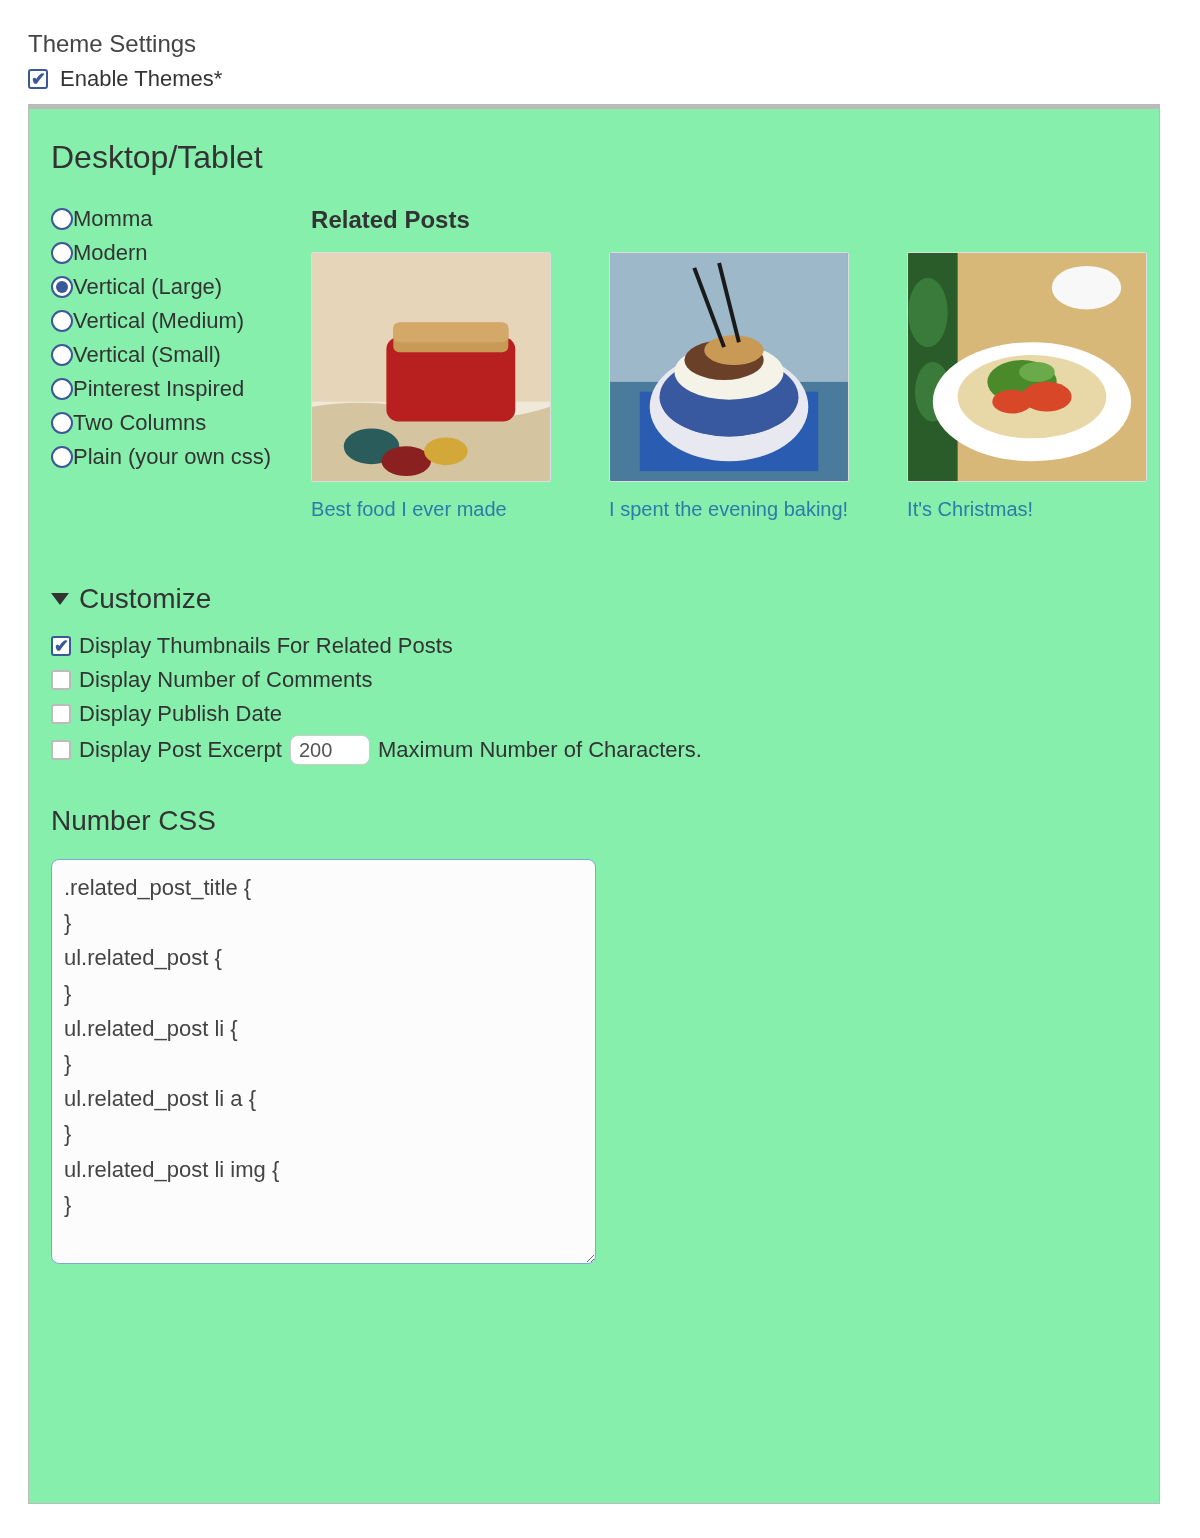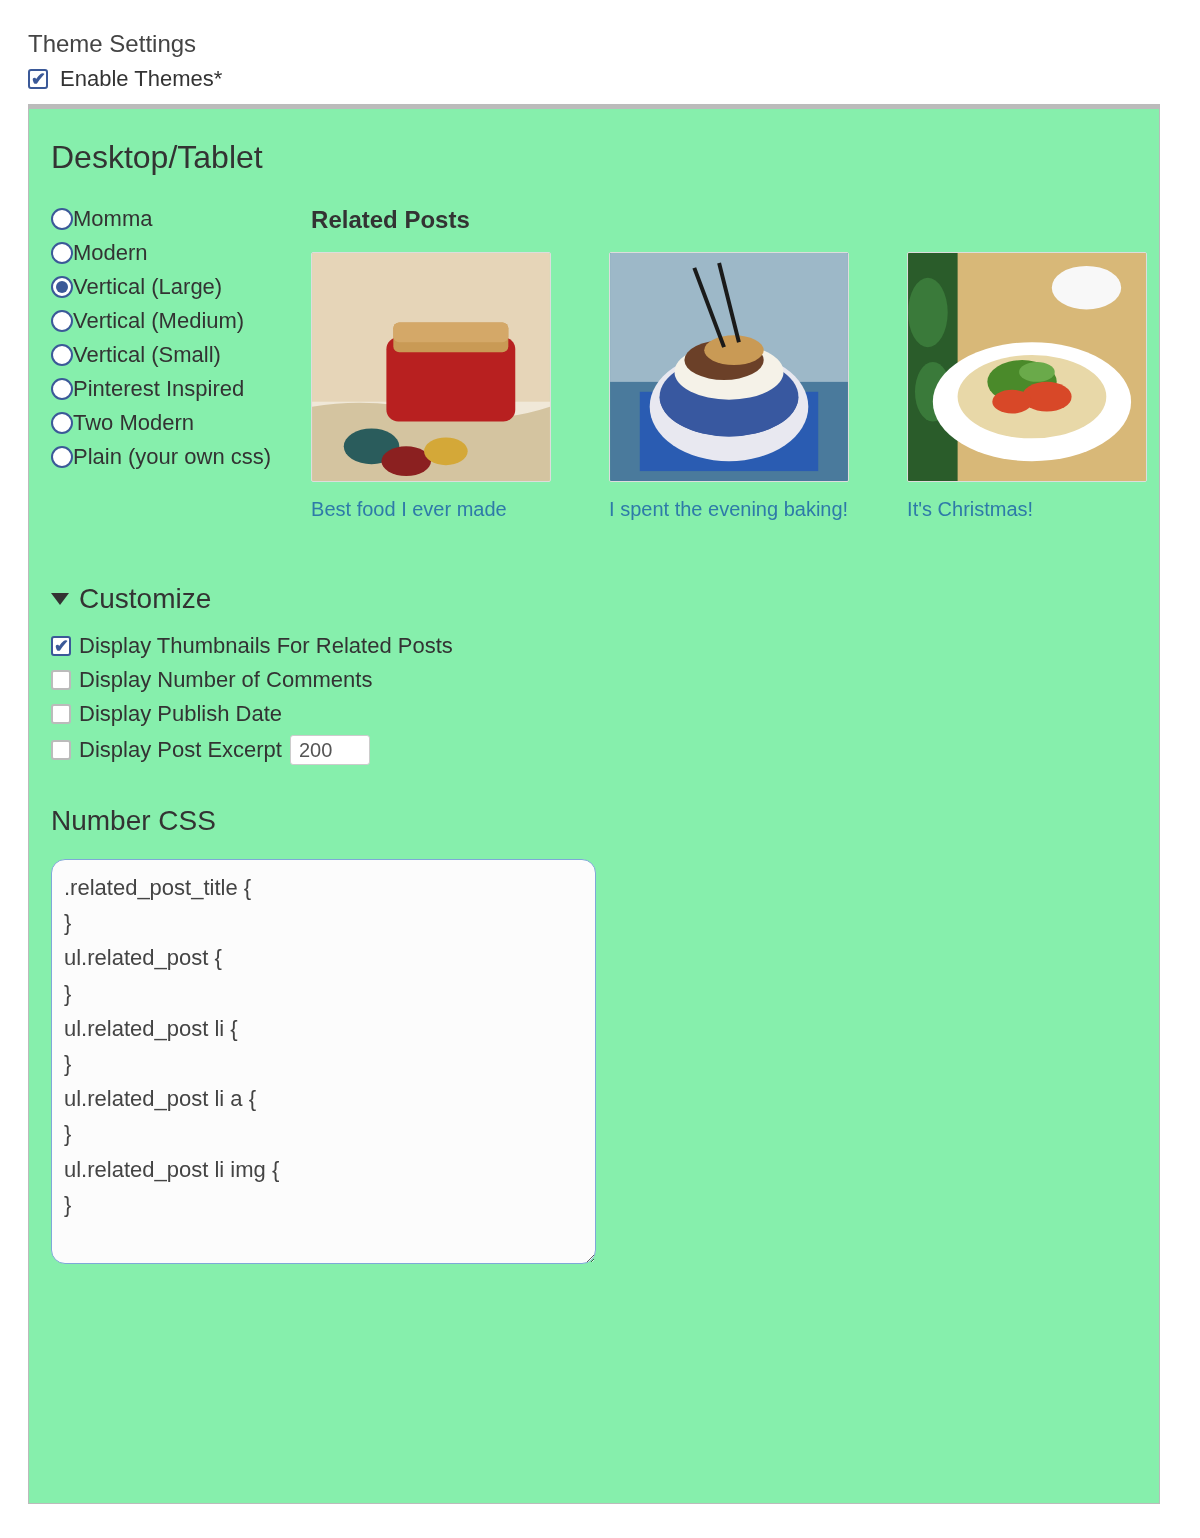--- a/index.html
+++ b/index.html
@@ -37,25 +37,25 @@
 .card-caption { color: #2e7aa8; font-size: 20px; margin-top: 14px; line-height: 1.35; font-family: Arial, sans-serif; }
 
 .customize-header { display: flex; align-items: center; gap: 10px; margin-top: 60px; margin-bottom: 18px; }
 .caret-down { width: 0; height: 0; border-left: 9px solid transparent; border-right: 9px solid transparent; border-top: 12px solid #333; }
 .customize-header h3 { font-size: 28px; font-weight: 400; color: #333; }
 
 .check-list { display: flex; flex-direction: column; gap: 8px; }
 .check-item { display: flex; align-items: center; gap: 8px; }
 .check-item label { font-size: 22px; color: #333; }
 .excerpt-row { display: flex; align-items: center; gap: 8px; }
-.excerpt-input { width: 80px; height: 30px; border: 1px solid #ccc; border-radius: 3px; font-size: 20px; padding: 2px 8px; color: #555; }
+.excerpt-input { width: 80px; height: 30px; border: 1px solid #ccc; border-radius: 8px; font-size: 20px; padding: 2px 8px; color: #555; }
 .excerpt-suffix { font-size: 22px; color: #333; }
 
 .css-heading { font-size: 28px; font-weight: 400; color: #333; margin-top: 40px; margin-bottom: 22px; }
-.css-textarea { width: 545px; height: 405px; border: 1px solid #7fa8d8; border-radius: 14px; background: #fcfcfc; font-family: "Century Gothic", sans-serif; font-size: 22px; color: #444; padding: 10px 12px; line-height: 1.6; resize: both; }
+.css-textarea { width: 545px; height: 405px; border: 1px solid #7fa8d8; border-radius: 8px; background: #fcfcfc; font-family: "Century Gothic", sans-serif; font-size: 22px; color: #444; padding: 10px 12px; line-height: 1.6; resize: both; }
 </style>
 </head>
 <body>
 
 <div class="page-title">Theme Settings</div>
 
 <div class="enable-row">
   <input type="checkbox" checked="" style="">
   <label>Enable Themes*</label>
 </div>
@@ -86,21 +86,21 @@
       <div class="radio-item">
         <input type="radio" name="theme" style="">
         <label>Vertical (Small)</label>
       </div>
       <div class="radio-item">
         <input type="radio" name="theme" style="">
         <label>Pinterest Inspired</label>
       </div>
       <div class="radio-item">
         <input type="radio" name="theme" style="">
-        <label>Two Modern</label>
+        <label>Two Columns</label>
       </div>
       <div class="radio-item">
         <input type="radio" name="theme" style="">
         <label>Plain (your own css)</label>
       </div>
     </div>
 
     <div class="preview-col">
       <div class="preview-title">Related Posts</div>
       <div class="cards">
@@ -179,20 +179,21 @@
       <label>Display Number of Comments</label>
     </div>
     <div class="check-item">
       <input type="checkbox" class="light" style="">
       <label>Display Publish Date</label>
     </div>
     <div class="check-item excerpt-row">
       <input type="checkbox" class="light" style="">
       <label>Display Post Excerpt</label>
       <input class="excerpt-input" type="text" value="200" style="">
+      <span class="excerpt-suffix">Maximum Number of Characters.</span>
     </div>
   </div>
 
   <div class="css-heading">Number CSS</div>
   <textarea class="css-textarea" style="">.related_post_title {
 }
 ul.related_post {
 }
 ul.related_post li {
 }

